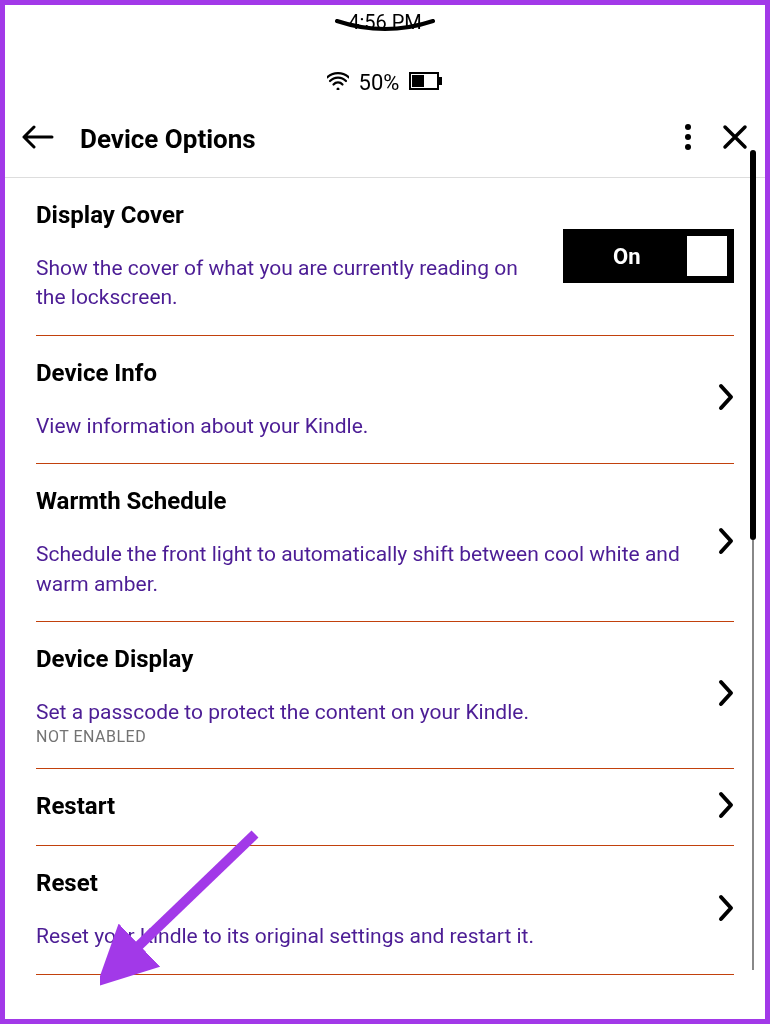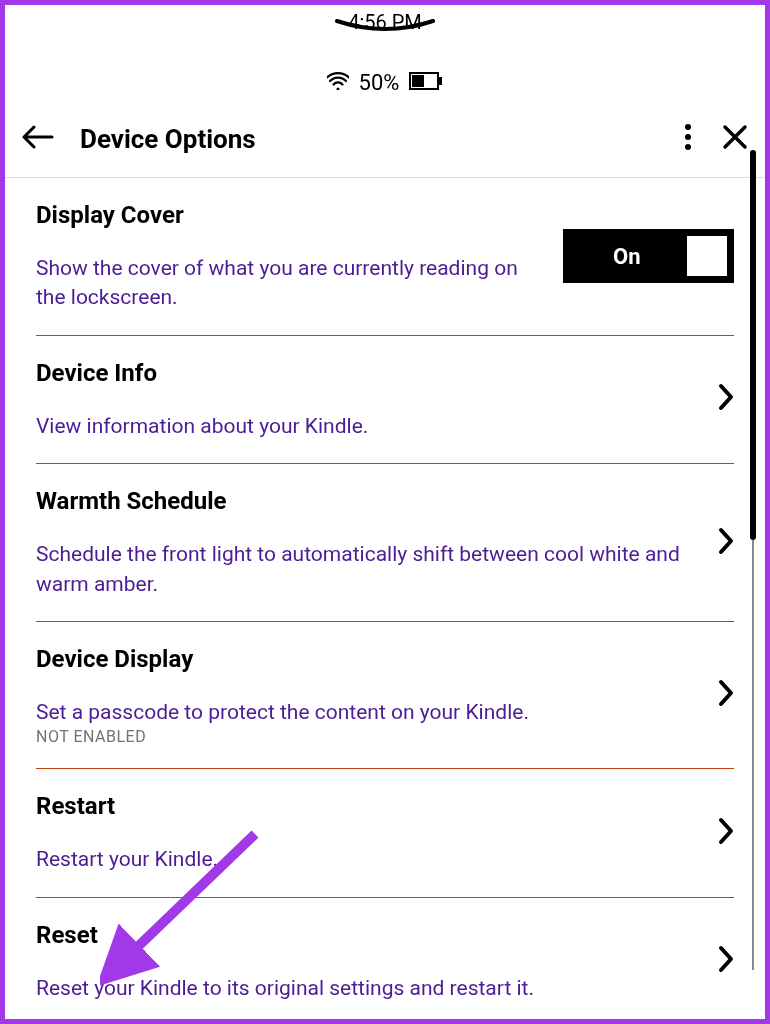--- a/index.html
+++ b/index.html
@@ -246,21 +246,20 @@
     <span class="chevron">
       <svg width="16" height="28" viewBox="0 0 16 28">
           <path d="M3 3 L13 14 L3 25" stroke="#000" stroke-width="4" fill="none" stroke-linecap="round" stroke-linejoin="round"></path>
         </svg>
     </span>
   </div>
 
   <div class="item">
     <div class="item-body">
       <div class="item-title">Restart</div>
-      <div class="item-desc">Restart your Kindle.</div>
     </div>
     <span class="chevron">
       <svg width="16" height="28" viewBox="0 0 16 28">
           <path d="M3 3 L13 14 L3 25" stroke="#000" stroke-width="4" fill="none" stroke-linecap="round" stroke-linejoin="round"></path>
         </svg>
     </span>
   </div>
 
   <div class="item">
     <div class="item-body">

